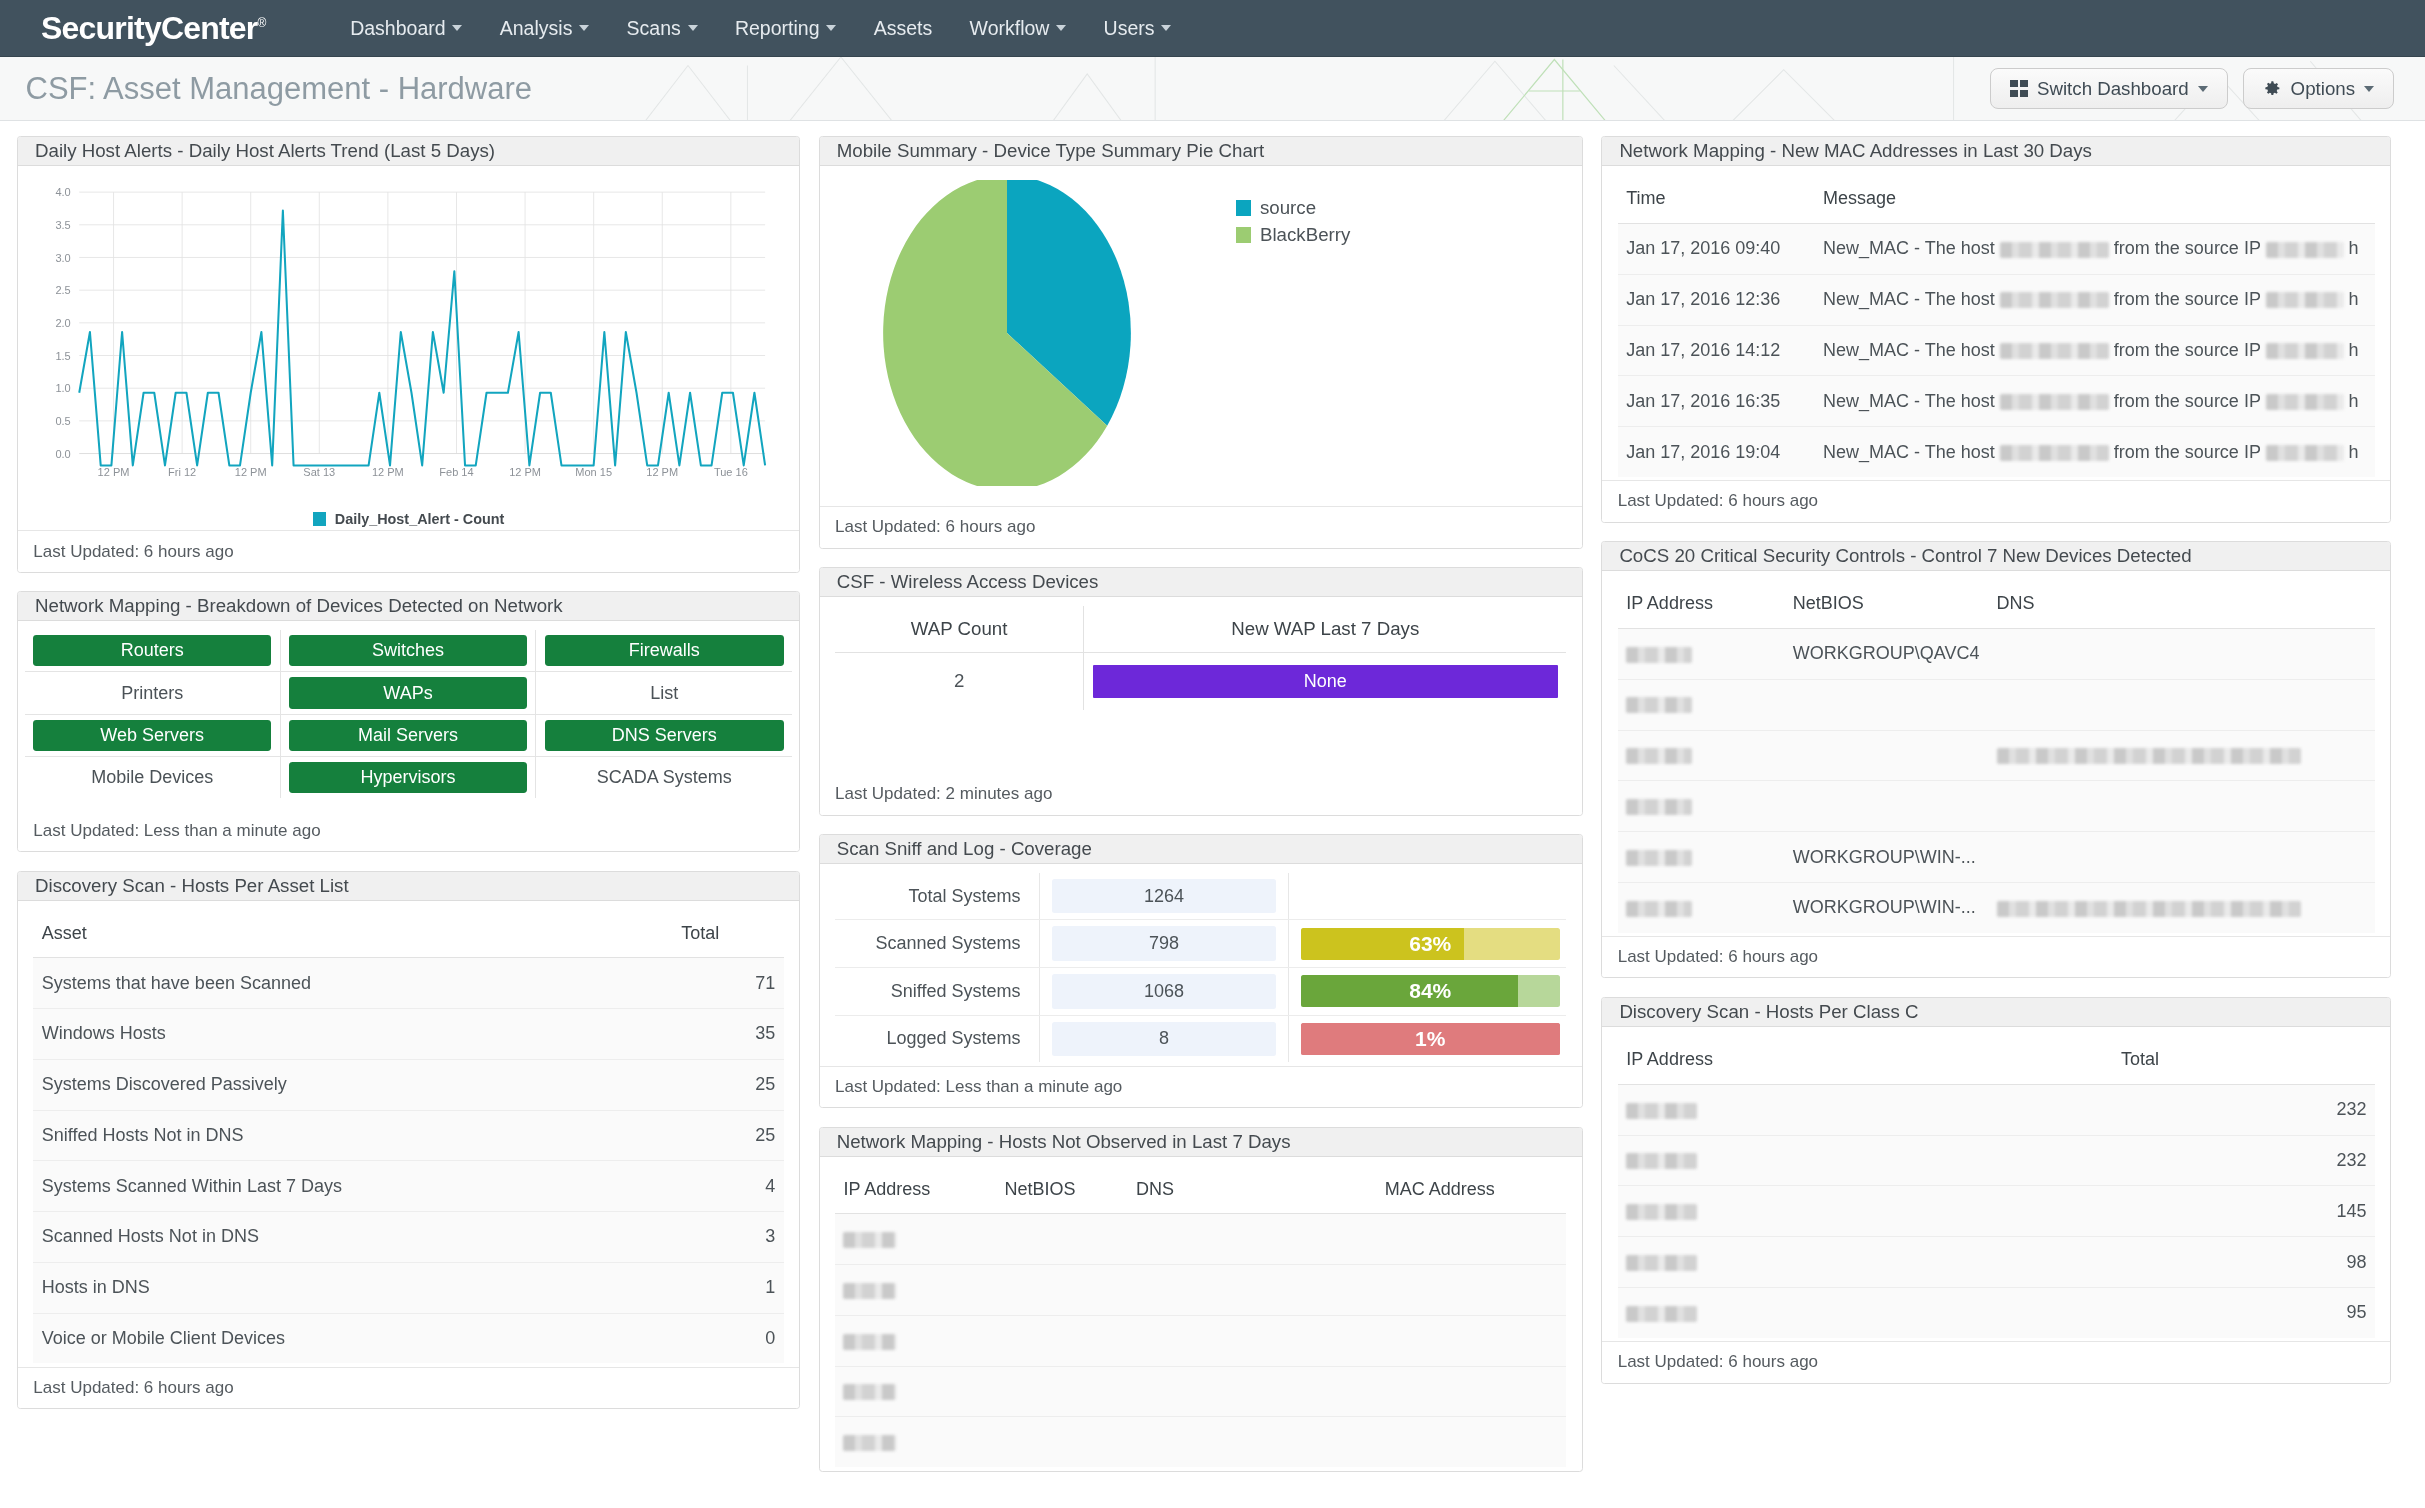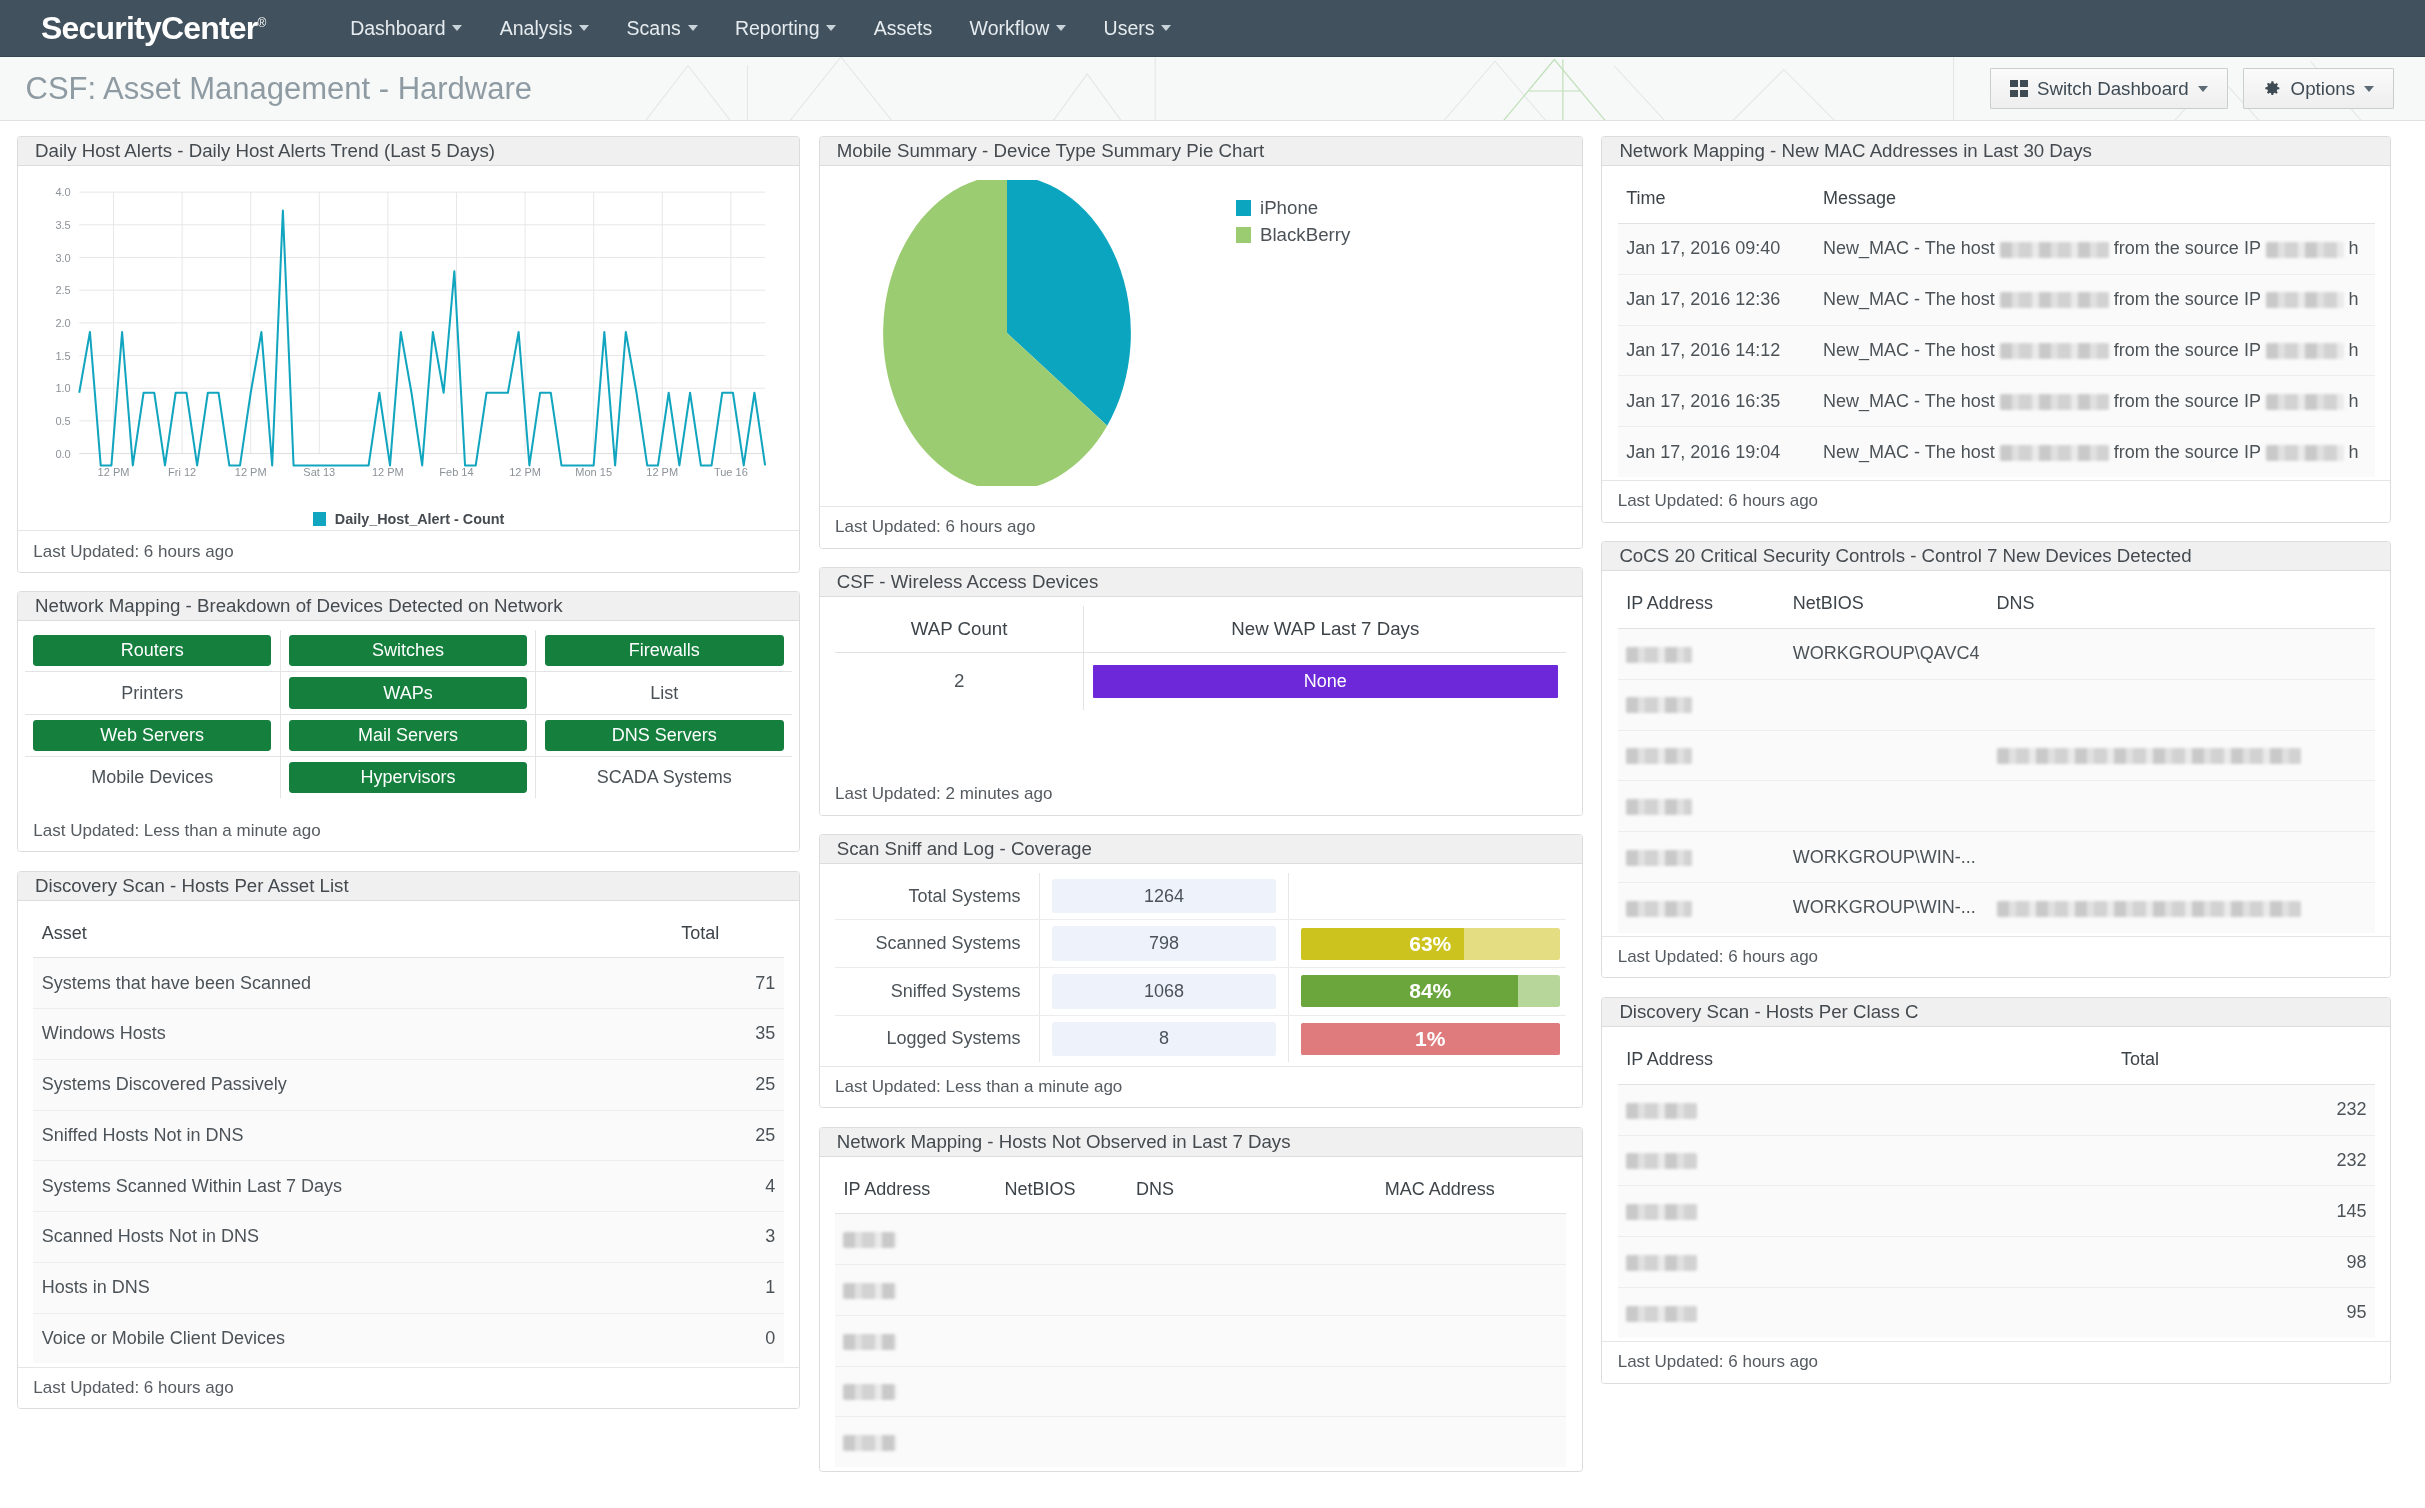--- a/index.html
+++ b/index.html
@@ -82,21 +82,21 @@
   .titlebar-actions {
     margin-left: auto;
     display: flex;
     gap: 15.3px;
     position: relative;
     z-index: 2;
   }
   .btn {
     background: linear-gradient(#fbfbfb, #eeeeee);
     border: 0.8px solid #ccc;
-    border-radius: 1px;
+    border-radius: 8px;
     padding: 0 18.7px;
     height: 41px;
     display: flex;
     align-items: center;
     gap: 9.3px;
     font-size: 18.7px;
     color: #3f4b54;
     cursor: pointer;
     white-space: nowrap;
   }
@@ -507,21 +507,21 @@
           <svg width="306" height="306" viewBox="0 0 200 200">
             <g id="pie-slices" transform="translate(100,100) scale(0.88,1.12)">
                 <path d="M0,0 L0.00,-92.00 A92,92 0 0 1 74.43,54.08 Z" fill="#0ba5bf"></path>
                 <path d="M0,0 L74.43,54.08 A92,92 0 1 1 -0.00,-92.00 Z" fill="#9ccc72"></path>
               </g>
           </svg>
         </div>
         <div class="pie-legend">
           <div class="li">
             <span class="sw" style="background:#0ba5bf"></span>
-            <span>iPhone</span>
+            <span>source</span>
           </div>
           <div class="li">
             <span class="sw" style="background:#9ccc72"></span>
             <span>BlackBerry</span>
           </div>
         </div>
       </div>
       <div class="panel-foot">Last Updated: 6 hours ago</div>
     </div>
 

